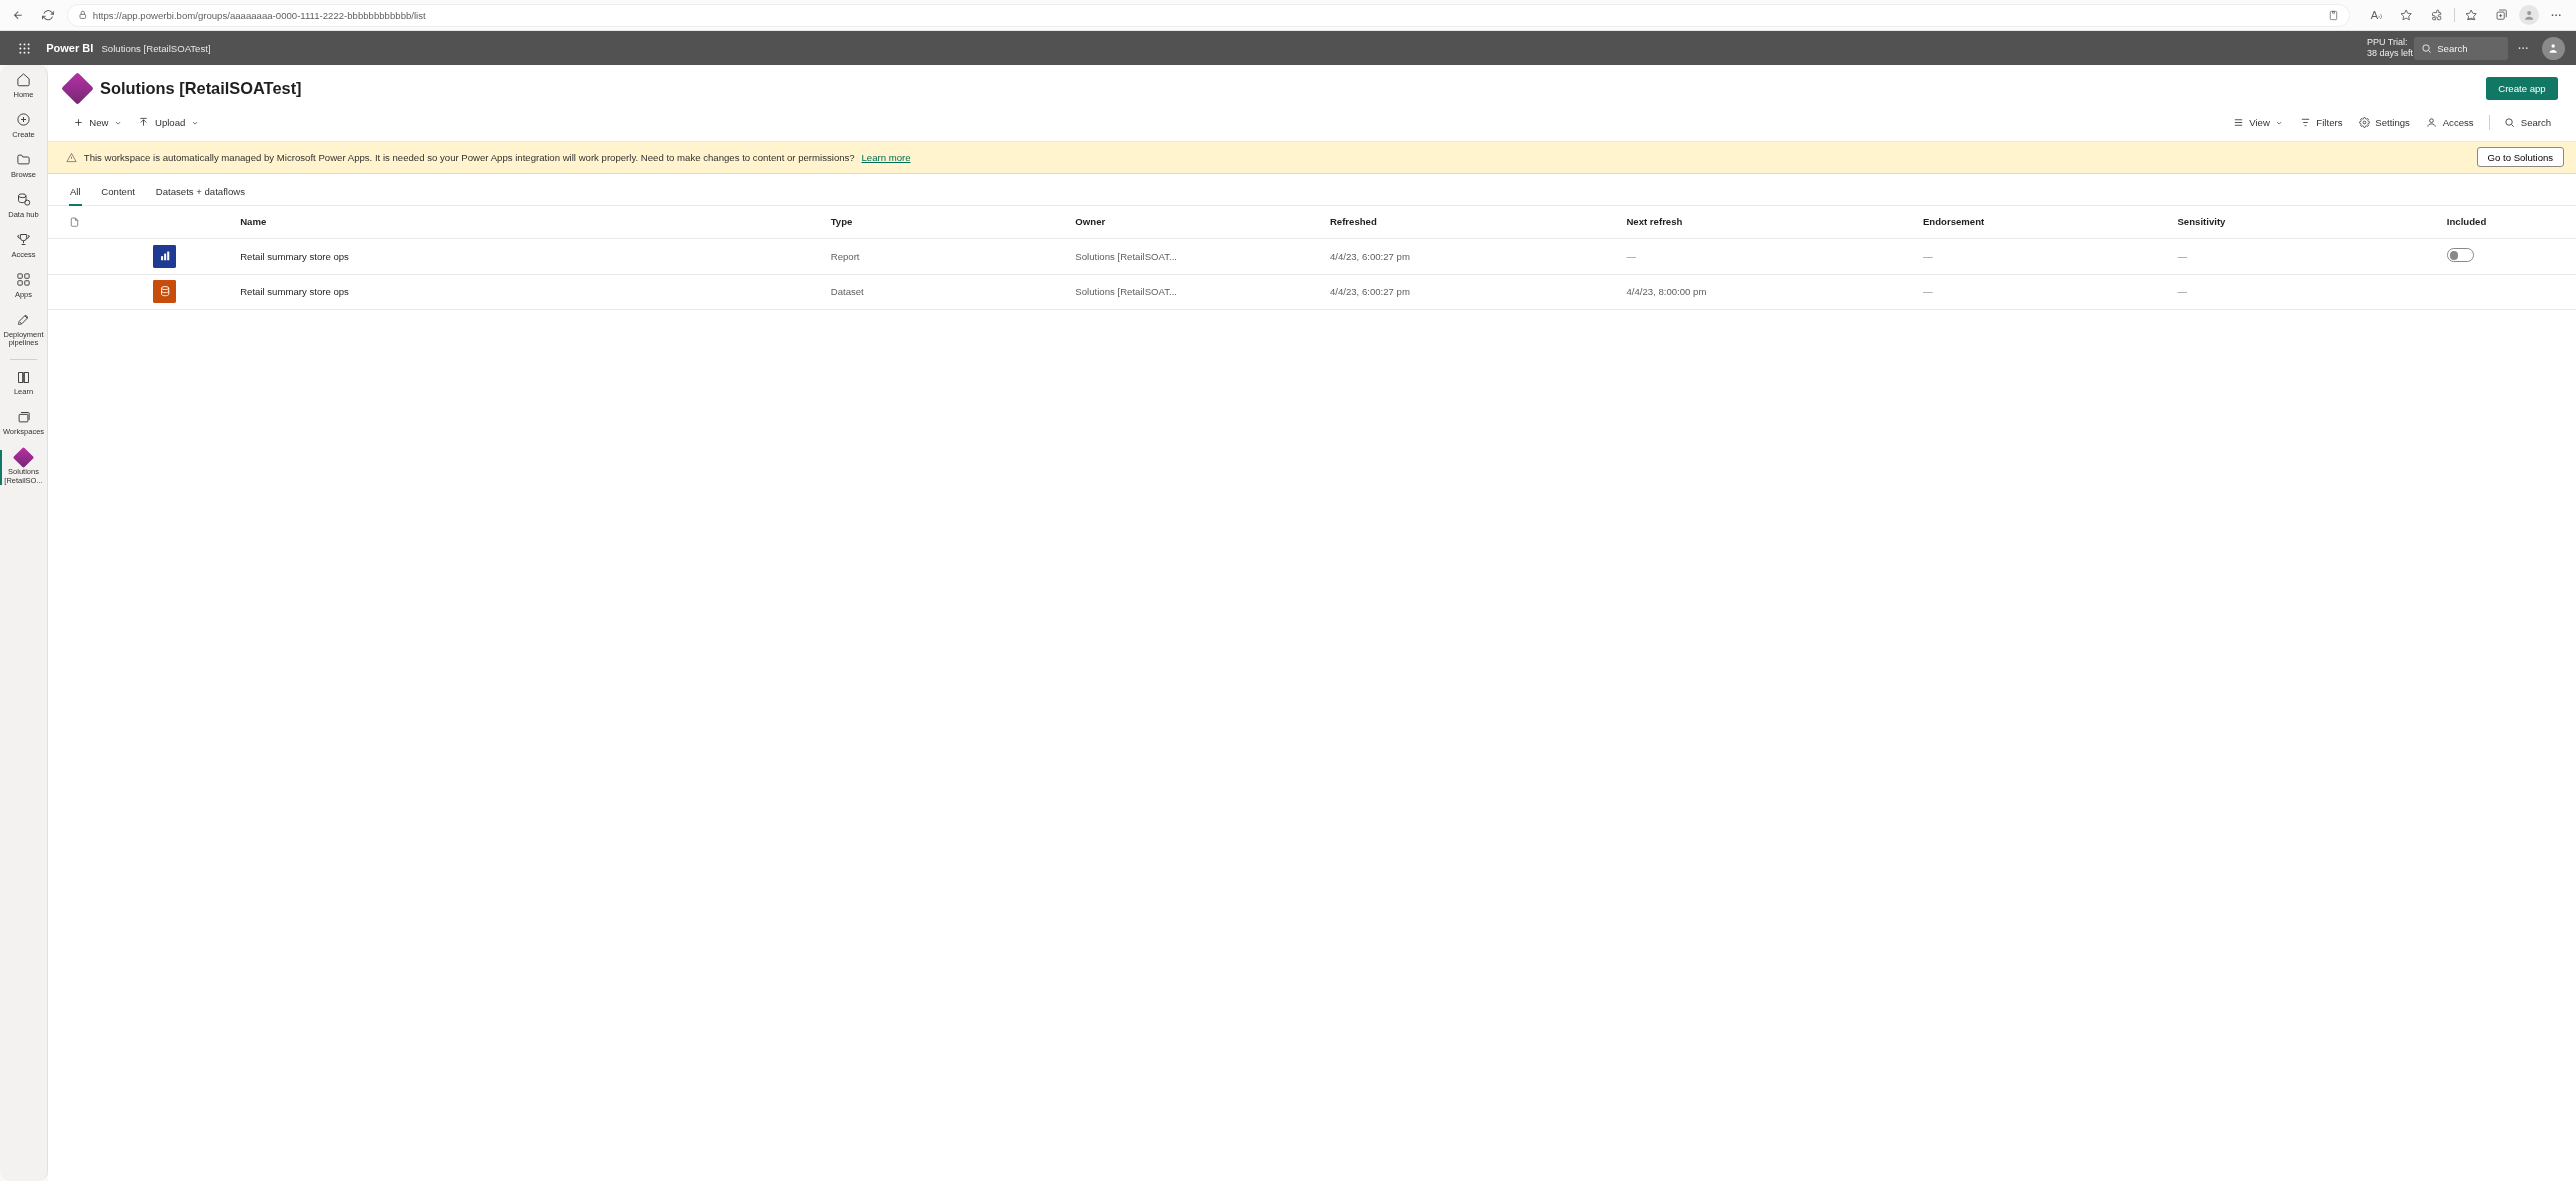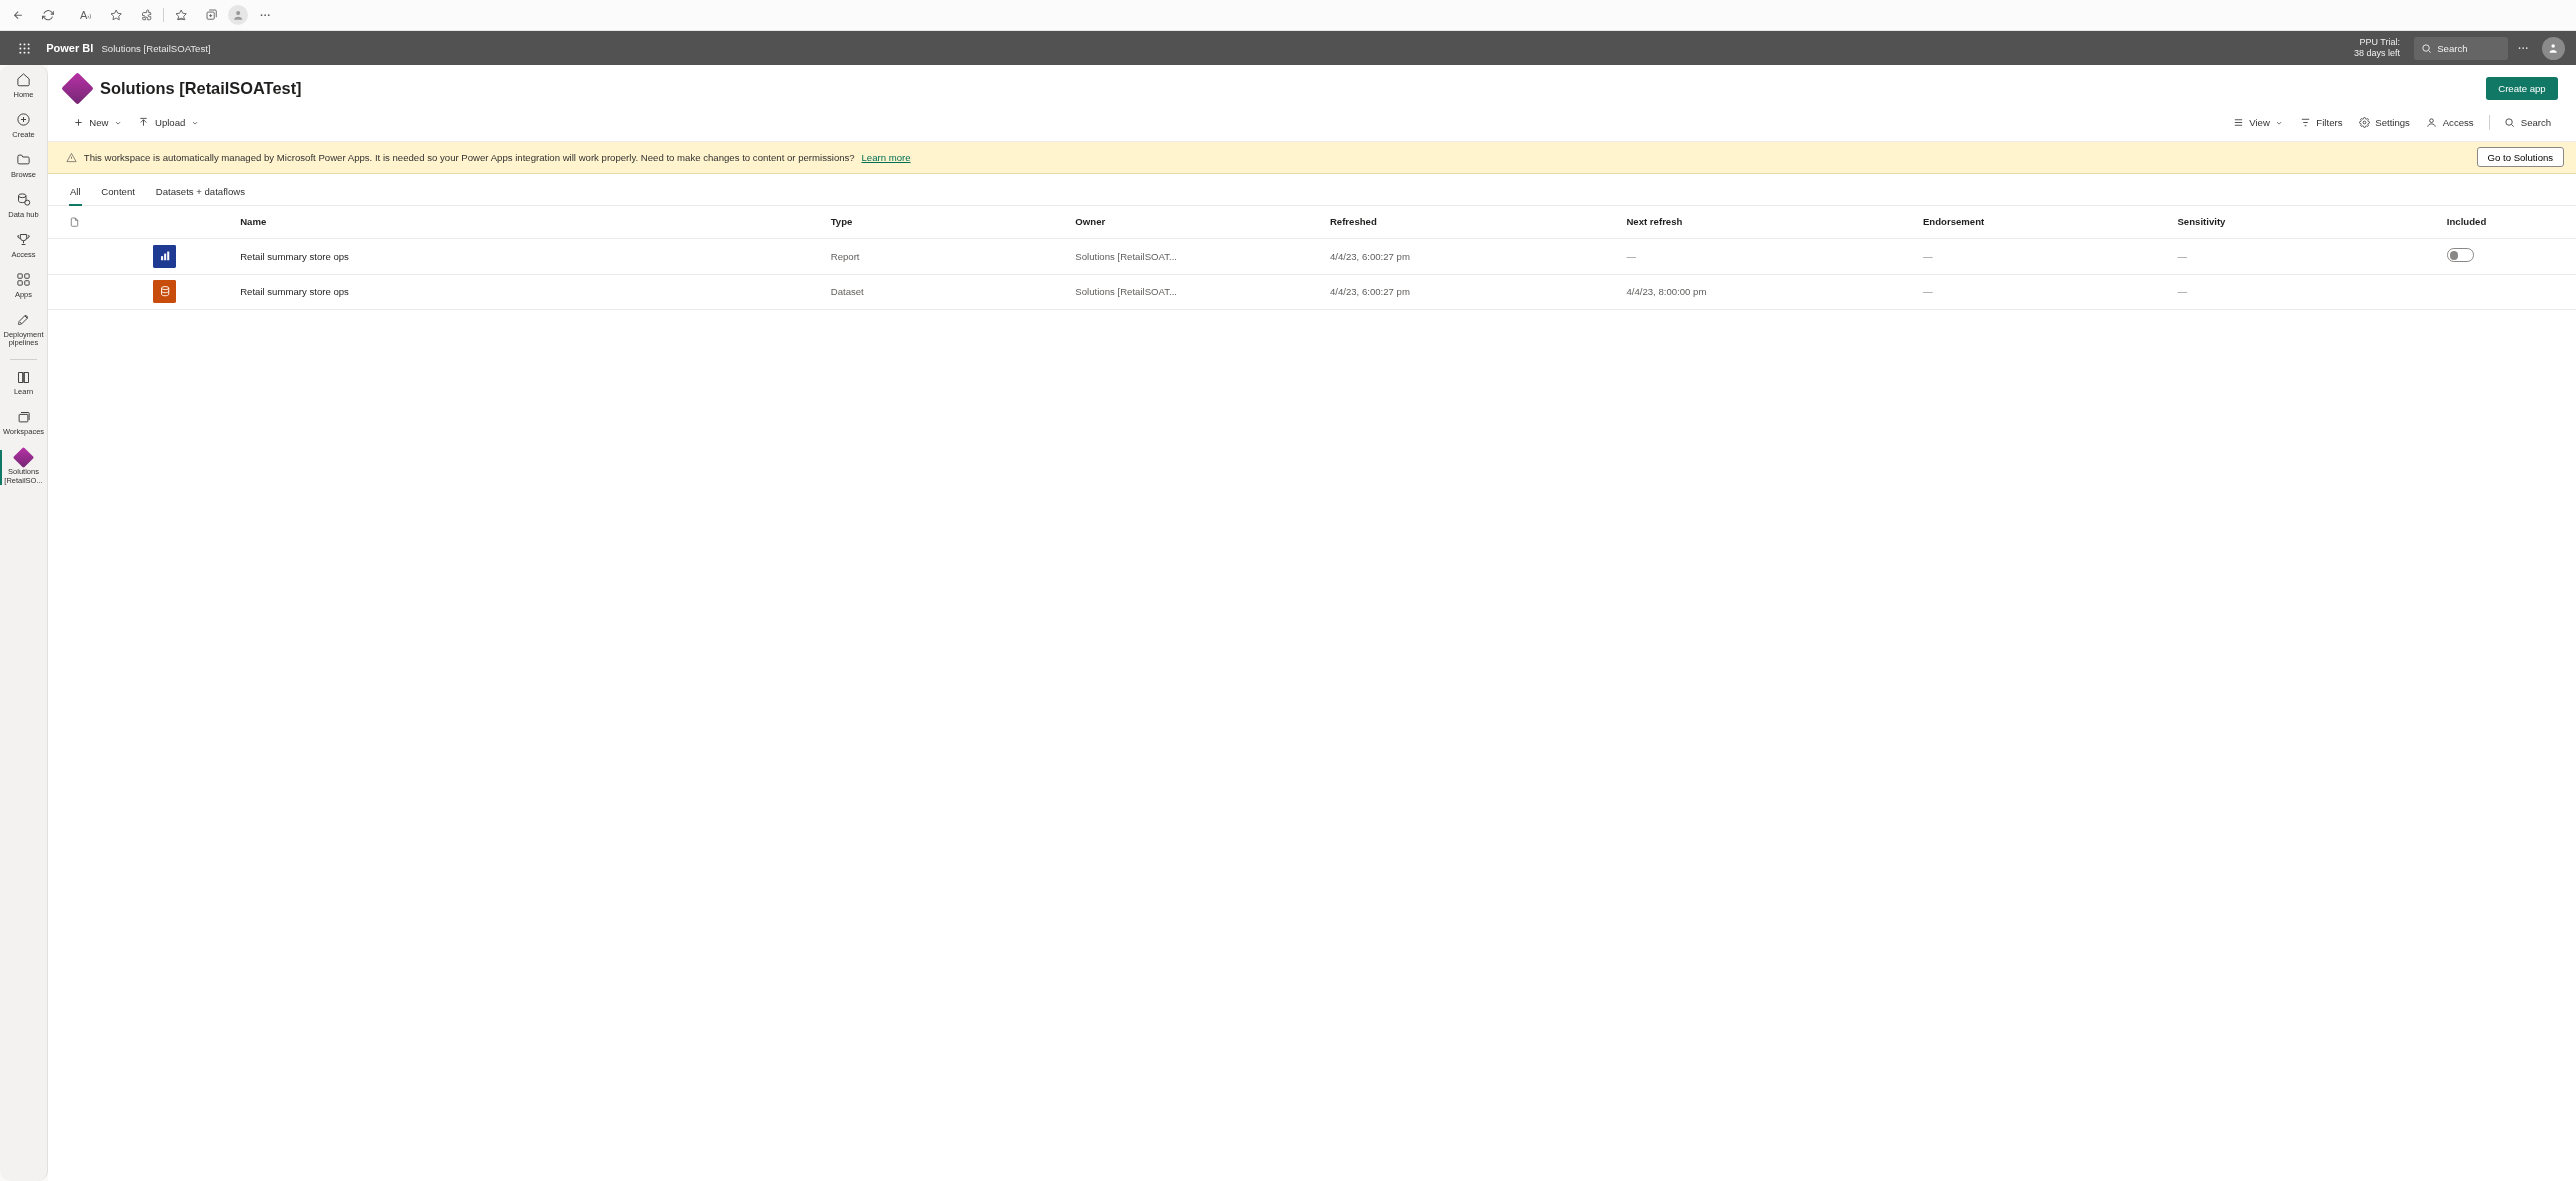--- a/index.html
+++ b/index.html
@@ -14,21 +14,21 @@
   .browser-action-btn { width: 26px; height: 22px; display: flex; align-items: center; justify-content: center; color: #5f5f5f; cursor: pointer; }
   .browser-profile { width: 20.5px; height: 20.5px; border-radius: 50%; background: #e6e6e6; display: flex; align-items: center; justify-content: center; }
   .browser-divider { width: 0.7px; height: 13.7px; background: #d0d0d0; }
   
   
   .app-header { display: flex; align-items: center; height: 34px; background: #525252; color: #fff; padding: 0 11px; }
   .waffle { width: 27px; display: flex; align-items: center; justify-content: center; cursor: pointer; }
   .app-brand { font-weight: 600; font-size: 11px; padding: 0 8.2px; }
   .app-breadcrumb { font-size: 9.6px; color: #e8e8e8; }
   .app-header-spacer { flex: 1; }
-  .trial-info { font-size: 9px; line-height: 1.25; color: #f0f0f0; text-align: right; margin-right: 14px; }
+  .trial-info { font-size: 9px; line-height: 1.25; color: #f0f0f0; text-align: left; margin-right: 1px; }
   .header-search { display: flex; align-items: center; background: #656565; border-radius: 2.7px; height: 23px; width: 94px; padding: 0 6.8px; gap: 5.5px; color: #f2f2f2; font-size: 9.6px; }
   .header-more { width: 30px; display: flex; align-items: center; justify-content: center; cursor: pointer; color: #f2f2f2; }
   .header-avatar { width: 23px; height: 23px; border-radius: 50%; background: #8a8a8a; display: flex; align-items: center; justify-content: center; margin-left: 4.1px; cursor: pointer; }
   
   
   .layout { display: flex; height: calc(100vh - 65px); }
   
   
   .left-nav { width: 48px; background: #f3f2f1; border-right: 0.7px solid #e1dfdd; display: flex; flex-direction: column; align-items: center; padding-top: 1px; border-radius: 10px; }
   .nav-item { width: 100%; display: flex; flex-direction: column; align-items: center; padding: 5.5px 0 6.8px; cursor: pointer; color: #323130; font-size: 7.5px; gap: 2.7px; position: relative; }
@@ -95,20 +95,31 @@
 <div class="browser-chrome">
   <div class="browser-nav-btn">
     <svg width="12.3" height="12.3" viewBox="0 0 24 24" fill="none" stroke="currentColor" stroke-width="2">
         <path d="M19 12H5M12 19l-7-7 7-7"></path>
       </svg>
   </div>
   <div class="browser-nav-btn">
     <svg width="12.3" height="12.3" viewBox="0 0 24 24" fill="none" stroke="currentColor" stroke-width="2">
         <path d="M23 4v6h-6M1 20v-6h6"></path>
         <path d="M3.51 9a9 9 0 0114.85-3.36L23 10M1 14l4.64 4.36A9 9 0 0020.49 15"></path>
+      </svg>
+  </div>
+  <div class="url-bar">
+    <svg width="9.6" height="9.6" viewBox="0 0 24 24" fill="none" stroke="currentColor" stroke-width="2">
+        <rect x="5" y="11" width="14" height="10" rx="2"></rect>
+        <path d="M8 11V7a4 4 0 118 0v4"></path>
+      </svg>
+    <span class="url-text">https://app.powerbi.bom/groups/aaaaaaaa-0000-1111-2222-bbbbbbbbbbbb/list</span>
+    <svg width="11" height="11" viewBox="0 0 24 24" fill="none" stroke="#5f5f5f" stroke-width="1.6">
+        <rect x="5" y="3" width="14" height="18" rx="2"></rect>
+        <path d="M10 3h4v4h-4z"></path>
       </svg>
   </div>
   <div class="browser-actions">
     <div class="browser-action-btn">A<sup style="font-size:6.2px">›)</sup></div>
     <div class="browser-action-btn">
       <svg width="12.3" height="12.3" viewBox="0 0 24 24" fill="none" stroke="currentColor" stroke-width="1.8">
           <path d="M12 2l3.09 6.26L22 9.27l-5 4.87 1.18 6.88L12 17.77l-6.18 3.25L7 14.14 2 9.27l6.91-1.01L12 2z"></path>
         </svg>
     </div>
     <div class="browser-action-btn">

